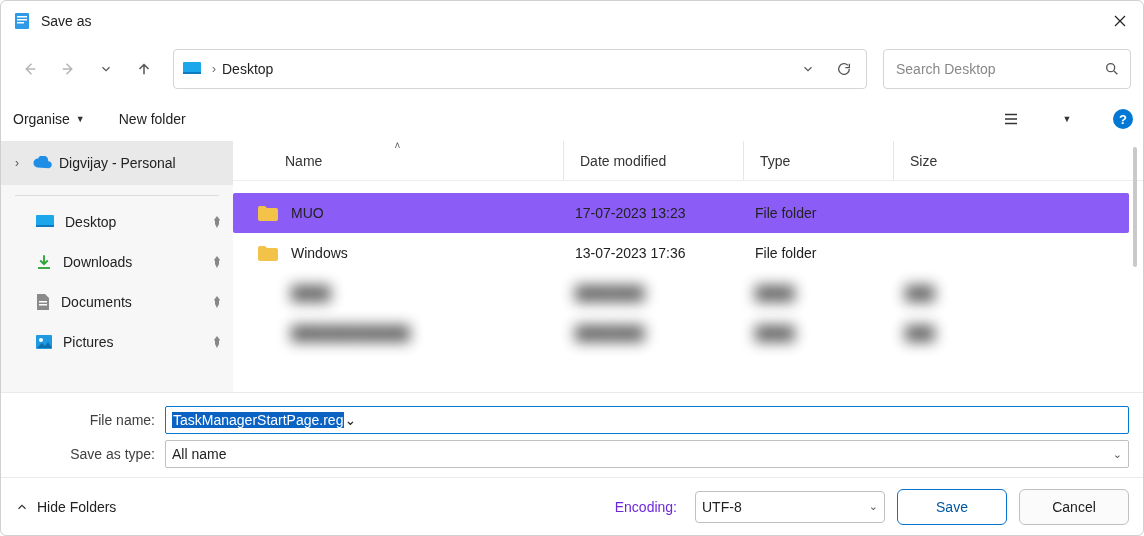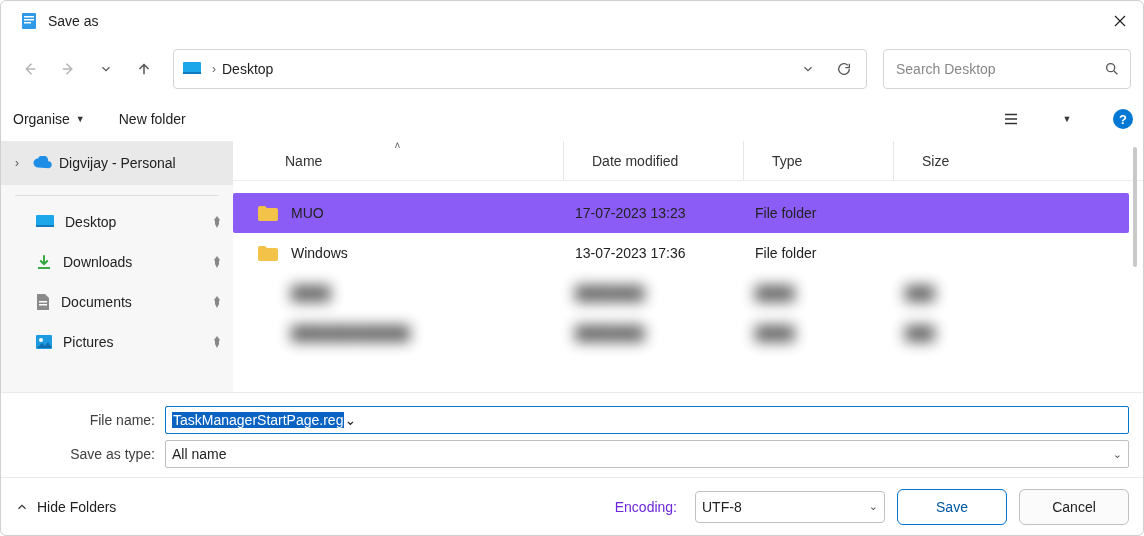--- a/index.html
+++ b/index.html
@@ -1,19 +1,19 @@
 <!DOCTYPE html>
 <html><head>
 <meta charset="utf-8">
 <style>
   * { box-sizing: border-box; }
   html, body { margin:0; padding:0; font-family: "Segoe UI", Arial, sans-serif; font-size:14px; color:#222; background:#fff; }
   .window { width:1144px; height:536px; border:1px solid #d0d0d0; background:#fff; display:flex; flex-direction:column; border-radius:6px; overflow:hidden; }
   
-  .titlebar { height:40px; display:flex; align-items:center; padding:0 0 0 19px;justify-content:space-between; }
+  .titlebar { height:40px; display:flex; align-items:center; padding:0 0 0 12px;justify-content:space-between; }
   .titlebar .title { margin-left:10px; font-size:14px; }
   .titlebar .spacer { flex:1; }
   .titlebar .winbtn { width:46px; height:40px; display:flex; align-items:center; justify-content:center; }
   
   .navrow { display:flex; align-items:center; height:56px; padding:8px 12px; gap:4px; }
   .navbtn { width:34px; height:34px; display:flex; align-items:center; justify-content:center; color:#555; border-radius:4px; }
   .navbtn.disabled { color:#b5b5b5; }
   .addressbar { flex:1; height:40px; border:1px solid #d5d5d5; border-radius:4px; display:flex; align-items:center; padding:0 4px 0 8px; margin-left:8px; }
   .addressbar .drive-icon { width:20px; height:16px; margin-right:4px; }
   .addressbar .chev { color:#6b6b6b; margin:0 6px; font-size:12px; }
@@ -35,21 +35,21 @@
   .body { flex:1; display:flex; min-height:0; }
   .sidebar { width:232px; background:#f7f7f7; display:flex; flex-direction:column; padding-top:0; }
   .sidebar .group-row { height:44px; display:flex; align-items:center; padding-left:8px; gap:6px; background:#e9e9e9; border-radius:0; }
   .sidebar .chevron { font-size:12px; color:#555; width:16px; text-align:center; }
   .sidebar .sep { height:1px; background:#dcdcdc; margin:10px 14px 6px 14px; }
   .sidebar .navitem { height:40px; display:flex; align-items:center; padding-left:34px; padding-right:10px; gap:10px; color:#222; }
   .sidebar .navitem .pin { margin-left:auto; color:#888; }
   .filearea { flex:1; display:flex; flex-direction:column; min-width:0; position:relative; }
   .scroll-thumb { position:absolute; right:6px; top:6px; width:4px; height:120px; background:#c9c9c9; border-radius:2px; }
   .headers { height:40px; display:flex; align-items:center; border-bottom:1px solid #eee; color:#333; font-size:14px; padding-right:14px; }
-  .headers .hcell { display:flex; align-items:center; position:relative; height:100%; padding-left:28px; border-right:1px solid transparent; }
+  .headers .hcell { display:flex; align-items:center; position:relative; height:100%; padding-left:16px; border-right:1px solid transparent; }
   .headers .hcell + .hcell { border-left:1px solid #e6e6e6; }
   .c-name { width:330px; padding-left:52px !important; }
   .c-date { width:180px; }
   .c-type { width:150px; }
   .c-size { width:100px; }
   .sort-caret { position:absolute; top:-1px; left:50%; transform:translateX(-50%); font-size:10px; color:#555; }
   .rows { flex:1; overflow:hidden; padding-right:14px; }
   .row { height:40px; display:flex; align-items:center; font-size:14px; border-radius:2px; }
   .row.selected { background:#8b5cf6;margin-top:12px; }
   .row .cell { padding-left:12px; }

